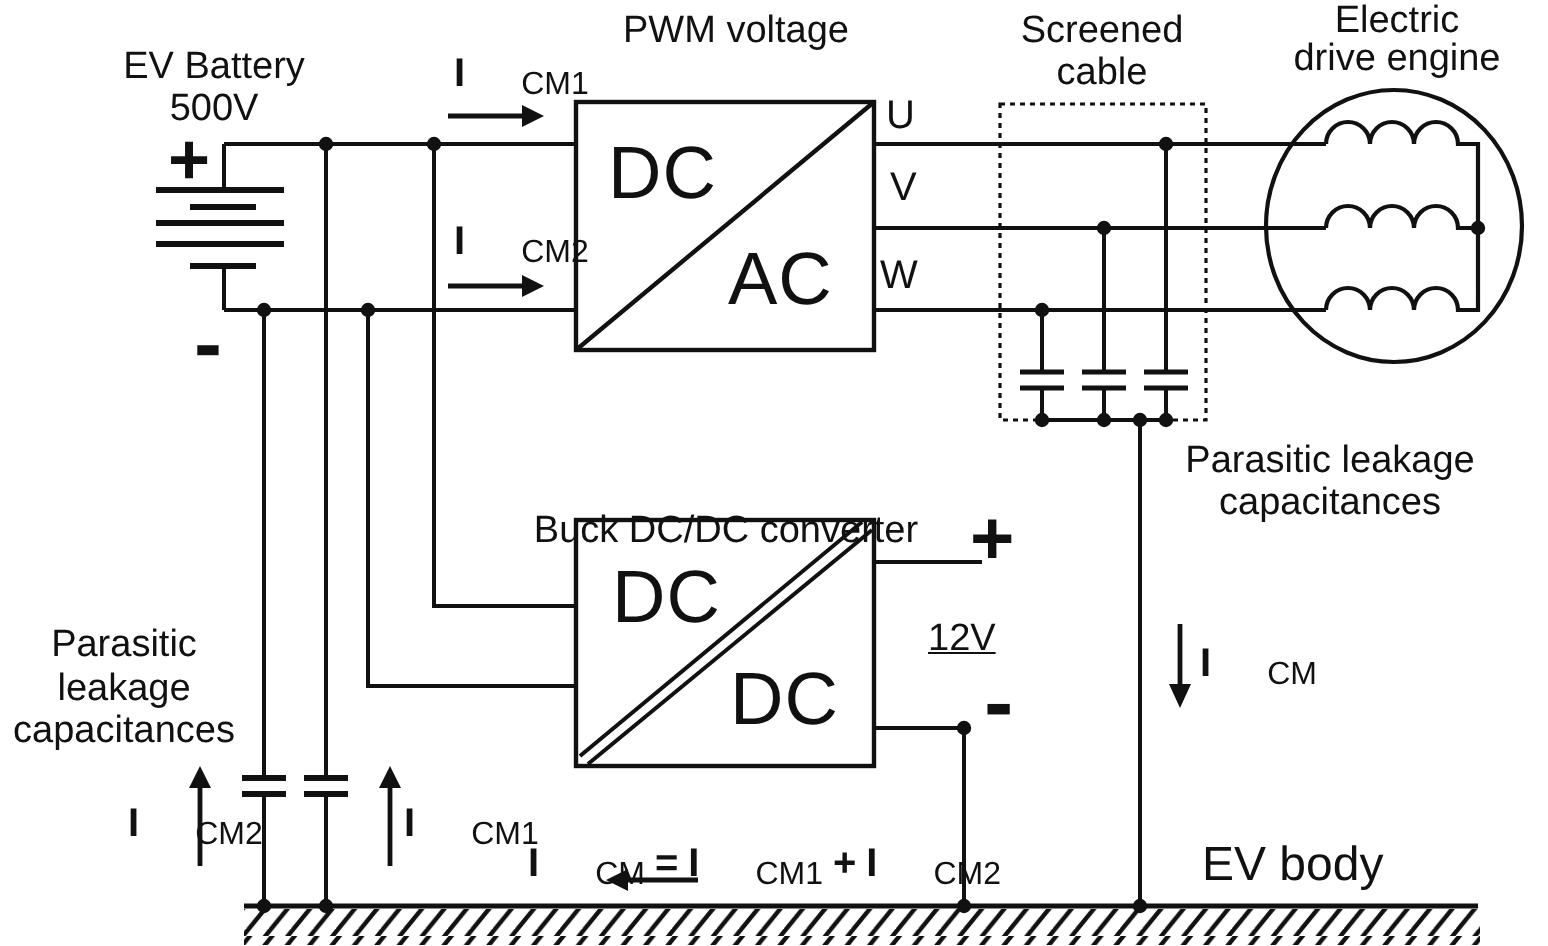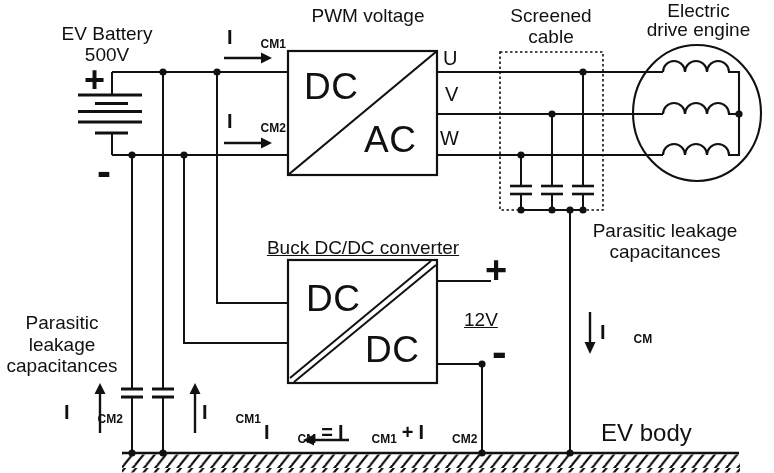--- a/index.html
+++ b/index.html
@@ -5,21 +5,21 @@
   html,body{margin:0;padding:0;background:#fff;}
   #stage{
     position:relative;width:774px;height:473px;background:#fff;overflow:hidden;
     font-family:"Liberation Sans","DejaVu Sans",sans-serif;color:#111;
   }
   #stage svg{position:absolute;left:0;top:0;}
   .lbl{position:absolute;color:#111;font-size:19px;line-height:21px;white-space:nowrap;}
   .ctr{text-align:center;}
   .big{font-size:37px;line-height:1;letter-spacing:0.5px;}
   .cur{font-size:20px;font-weight:bold;line-height:1;}
-  .sub{font-size:12px;vertical-align:-4px;font-weight:bold;padding-left:28px;}
+  .sub{font-size:16px;vertical-align:-4px;font-weight:normal;padding-left:28px;}
   .sign{font-weight:bold;line-height:1;}
   .eq .op{margin:0 5px;}
 </style>
 </head>
 <body>
 
 <div id="stage">
 
   <svg width="774" height="473" viewBox="0 0 774 473">
     <defs>
@@ -177,21 +177,21 @@
   <div class="lbl ctr" style="left:497px;top:5px;width:108px;">
     <div>Screened</div>
     <div>cable</div>
   </div>
 
   <div class="lbl ctr" style="left:623px;top:1px;width:151px;line-height:19px;">
     <div>Electric</div>
     <div>drive engine</div>
   </div>
 
-  <div class="lbl ctr" style="left:257px;top:237px;width:212px;text-decoration:underline;">Buck DC/DC converter</div>
+  <div class="lbl ctr" style="left:257px;top:255px;width:212px;">Buck DC/DC converter</div>
   <div class="lbl big" style="left:306px;top:280px;">DC</div>
   <div class="lbl big" style="left:365px;top:331px;">DC</div>
   <div class="lbl sign" style="left:485px;top:251px;font-size:38px;">+</div>
   <div class="lbl" style="left:464px;top:309px;text-decoration:underline;">12V</div>
   <div class="lbl sign" style="left:492px;top:330px;font-size:44px;">-</div>
 
   <div class="lbl ctr" style="left:0px;top:312px;width:124px;line-height:21.5px;">
     <div>Parasitic</div>
     <div>leakage</div>
     <div>capacitances</div>

